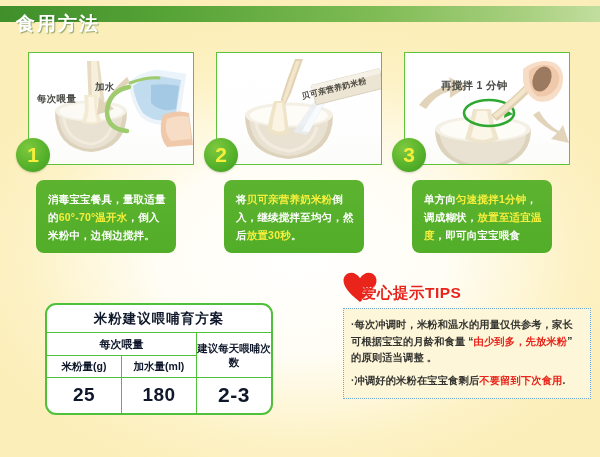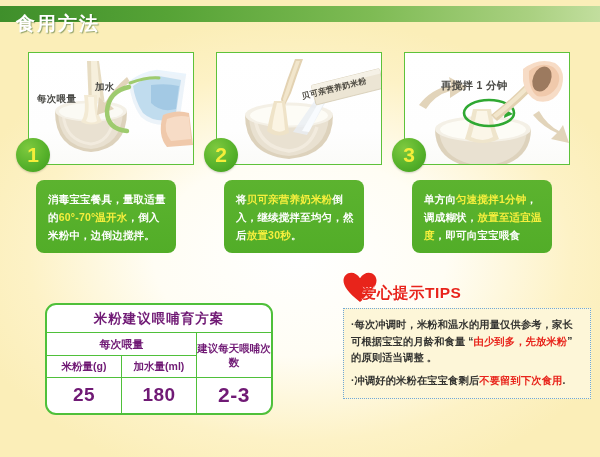--- a/index.html
+++ b/index.html
@@ -138,21 +138,21 @@
     box-sizing: border-box;
   }
   table.feed {
     width: 100%;
     border-collapse: collapse;
     table-layout: fixed;
   }
   table.feed td {
     border: 1px solid #4fc03a;
     text-align: center;
-    color: #701a75;
+    color: #0f172a;
     font-weight: bold;
     padding: 2px 1px;
     font-size: 11px;
   }
   table.feed td.no-outer-l { border-left: none; }
   table.feed td.no-outer-r { border-right: none; }
   table.feed tr:first-child td { border-top: none; }
   table.feed tr:last-child td { border-bottom: none; }
   .t-title {
     font-size: 13.5px !important;

